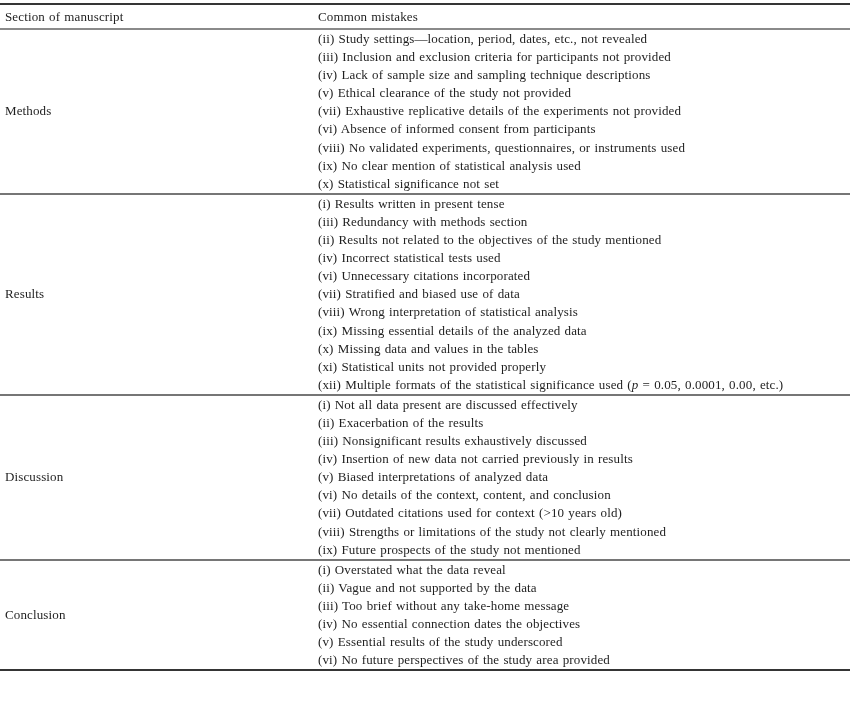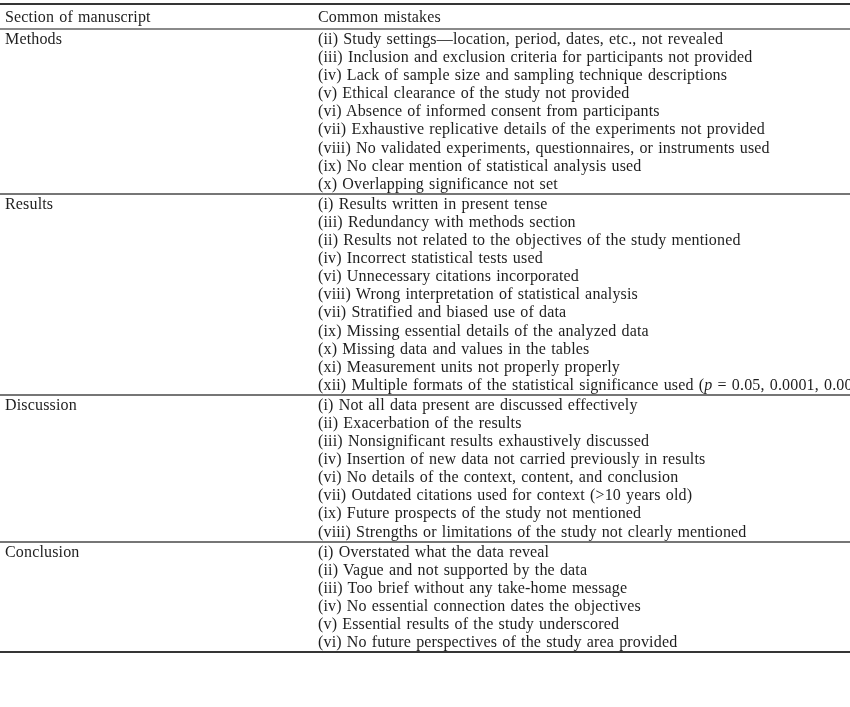--- a/index.html
+++ b/index.html
@@ -13,21 +13,21 @@
     overflow: hidden;
     font-family: "Liberation Serif", "DejaVu Serif", serif;
     color: #1e1e1e;
   }
   .paper-table {
     margin-top: 3px;
     width: 850px;
     box-sizing: border-box;
     border-top: 2px solid #353535;
     border-bottom: 2px solid #353535;
-    font-size: 16px;
+    font-size: 13px;
     letter-spacing: 0.01em;
     word-spacing: 0.06em;
   }
   .row {
     display: flex;
     align-items: stretch;
   }
   .header-row {
     height: 23px;
     align-items: center;
@@ -44,20 +44,21 @@
     min-width: 318px;
     box-sizing: border-box;
     padding-left: 5px;
   }
   .cell-right {
     flex: 1;
     min-width: 0;
   }
   .label-cell {
     display: flex;
+    align-items: center;
   }
   .header-row .cell-left,
   .header-row .cell-right {
     line-height: 23px;
     white-space: nowrap;
   }
   .item {
     line-height: 18.1px;
     white-space: nowrap;
   }
@@ -76,60 +77,61 @@
   <div id="table-body">
   <div class="row section-row">
     <div class="cell-left label-cell">
       <span class="section-label">Methods</span>
     </div>
     <div class="cell-right">
           <div class="item">(ii) Study settings—location, period, dates, etc., not revealed</div>
           <div class="item">(iii) Inclusion and exclusion criteria for participants not provided</div>
           <div class="item">(iv) Lack of sample size and sampling technique descriptions</div>
           <div class="item">(v) Ethical clearance of the study not provided</div>
+          <div class="item">(vii) Exhaustive replicative details of the experiments not provided</div>
           <div class="item">(vi) Absence of informed consent from participants</div>
-          <div class="item">(vii) Exhaustive replicative details of the experiments not provided</div>
           <div class="item">(viii) No validated experiments, questionnaires, or instruments used</div>
           <div class="item">(ix) No clear mention of statistical analysis used</div>
-          <div class="item">(x) Overlapping significance not set</div>
+          <div class="item">(x) Statistical significance not set</div>
         </div>
   </div>
 
   <div class="row section-row">
     <div class="cell-left label-cell">
       <span class="section-label">Results</span>
     </div>
     <div class="cell-right">
           <div class="item">(i) Results written in present tense</div>
           <div class="item">(iii) Redundancy with methods section</div>
           <div class="item">(ii) Results not related to the objectives of the study mentioned</div>
           <div class="item">(iv) Incorrect statistical tests used</div>
           <div class="item">(vi) Unnecessary citations incorporated</div>
+          <div class="item">(vii) Stratified and biased use of data</div>
           <div class="item">(viii) Wrong interpretation of statistical analysis</div>
-          <div class="item">(vii) Stratified and biased use of data</div>
           <div class="item">(ix) Missing essential details of the analyzed data</div>
           <div class="item">(x) Missing data and values in the tables</div>
-          <div class="item">(xi) Measurement units not properly properly</div>
+          <div class="item">(xi) Statistical units not provided properly</div>
           <div class="item">(xii) Multiple formats of the statistical significance used (<i>p</i> = 0.05, 0.0001, 0.00, etc.)</div>
         </div>
   </div>
 
   <div class="row section-row">
     <div class="cell-left label-cell">
       <span class="section-label">Discussion</span>
     </div>
     <div class="cell-right">
           <div class="item">(i) Not all data present are discussed effectively</div>
           <div class="item">(ii) Exacerbation of the results</div>
           <div class="item">(iii) Nonsignificant results exhaustively discussed</div>
           <div class="item">(iv) Insertion of new data not carried previously in results</div>
+          <div class="item">(v) Biased interpretations of analyzed data</div>
           <div class="item">(vi) No details of the context, content, and conclusion</div>
           <div class="item">(vii) Outdated citations used for context (&gt;10 years old)</div>
+          <div class="item">(viii) Strengths or limitations of the study not clearly mentioned</div>
           <div class="item">(ix) Future prospects of the study not mentioned</div>
-          <div class="item">(viii) Strengths or limitations of the study not clearly mentioned</div>
         </div>
   </div>
 
   <div class="row section-row">
     <div class="cell-left label-cell">
       <span class="section-label">Conclusion</span>
     </div>
     <div class="cell-right">
           <div class="item">(i) Overstated what the data reveal</div>
           <div class="item">(ii) Vague and not supported by the data</div>

